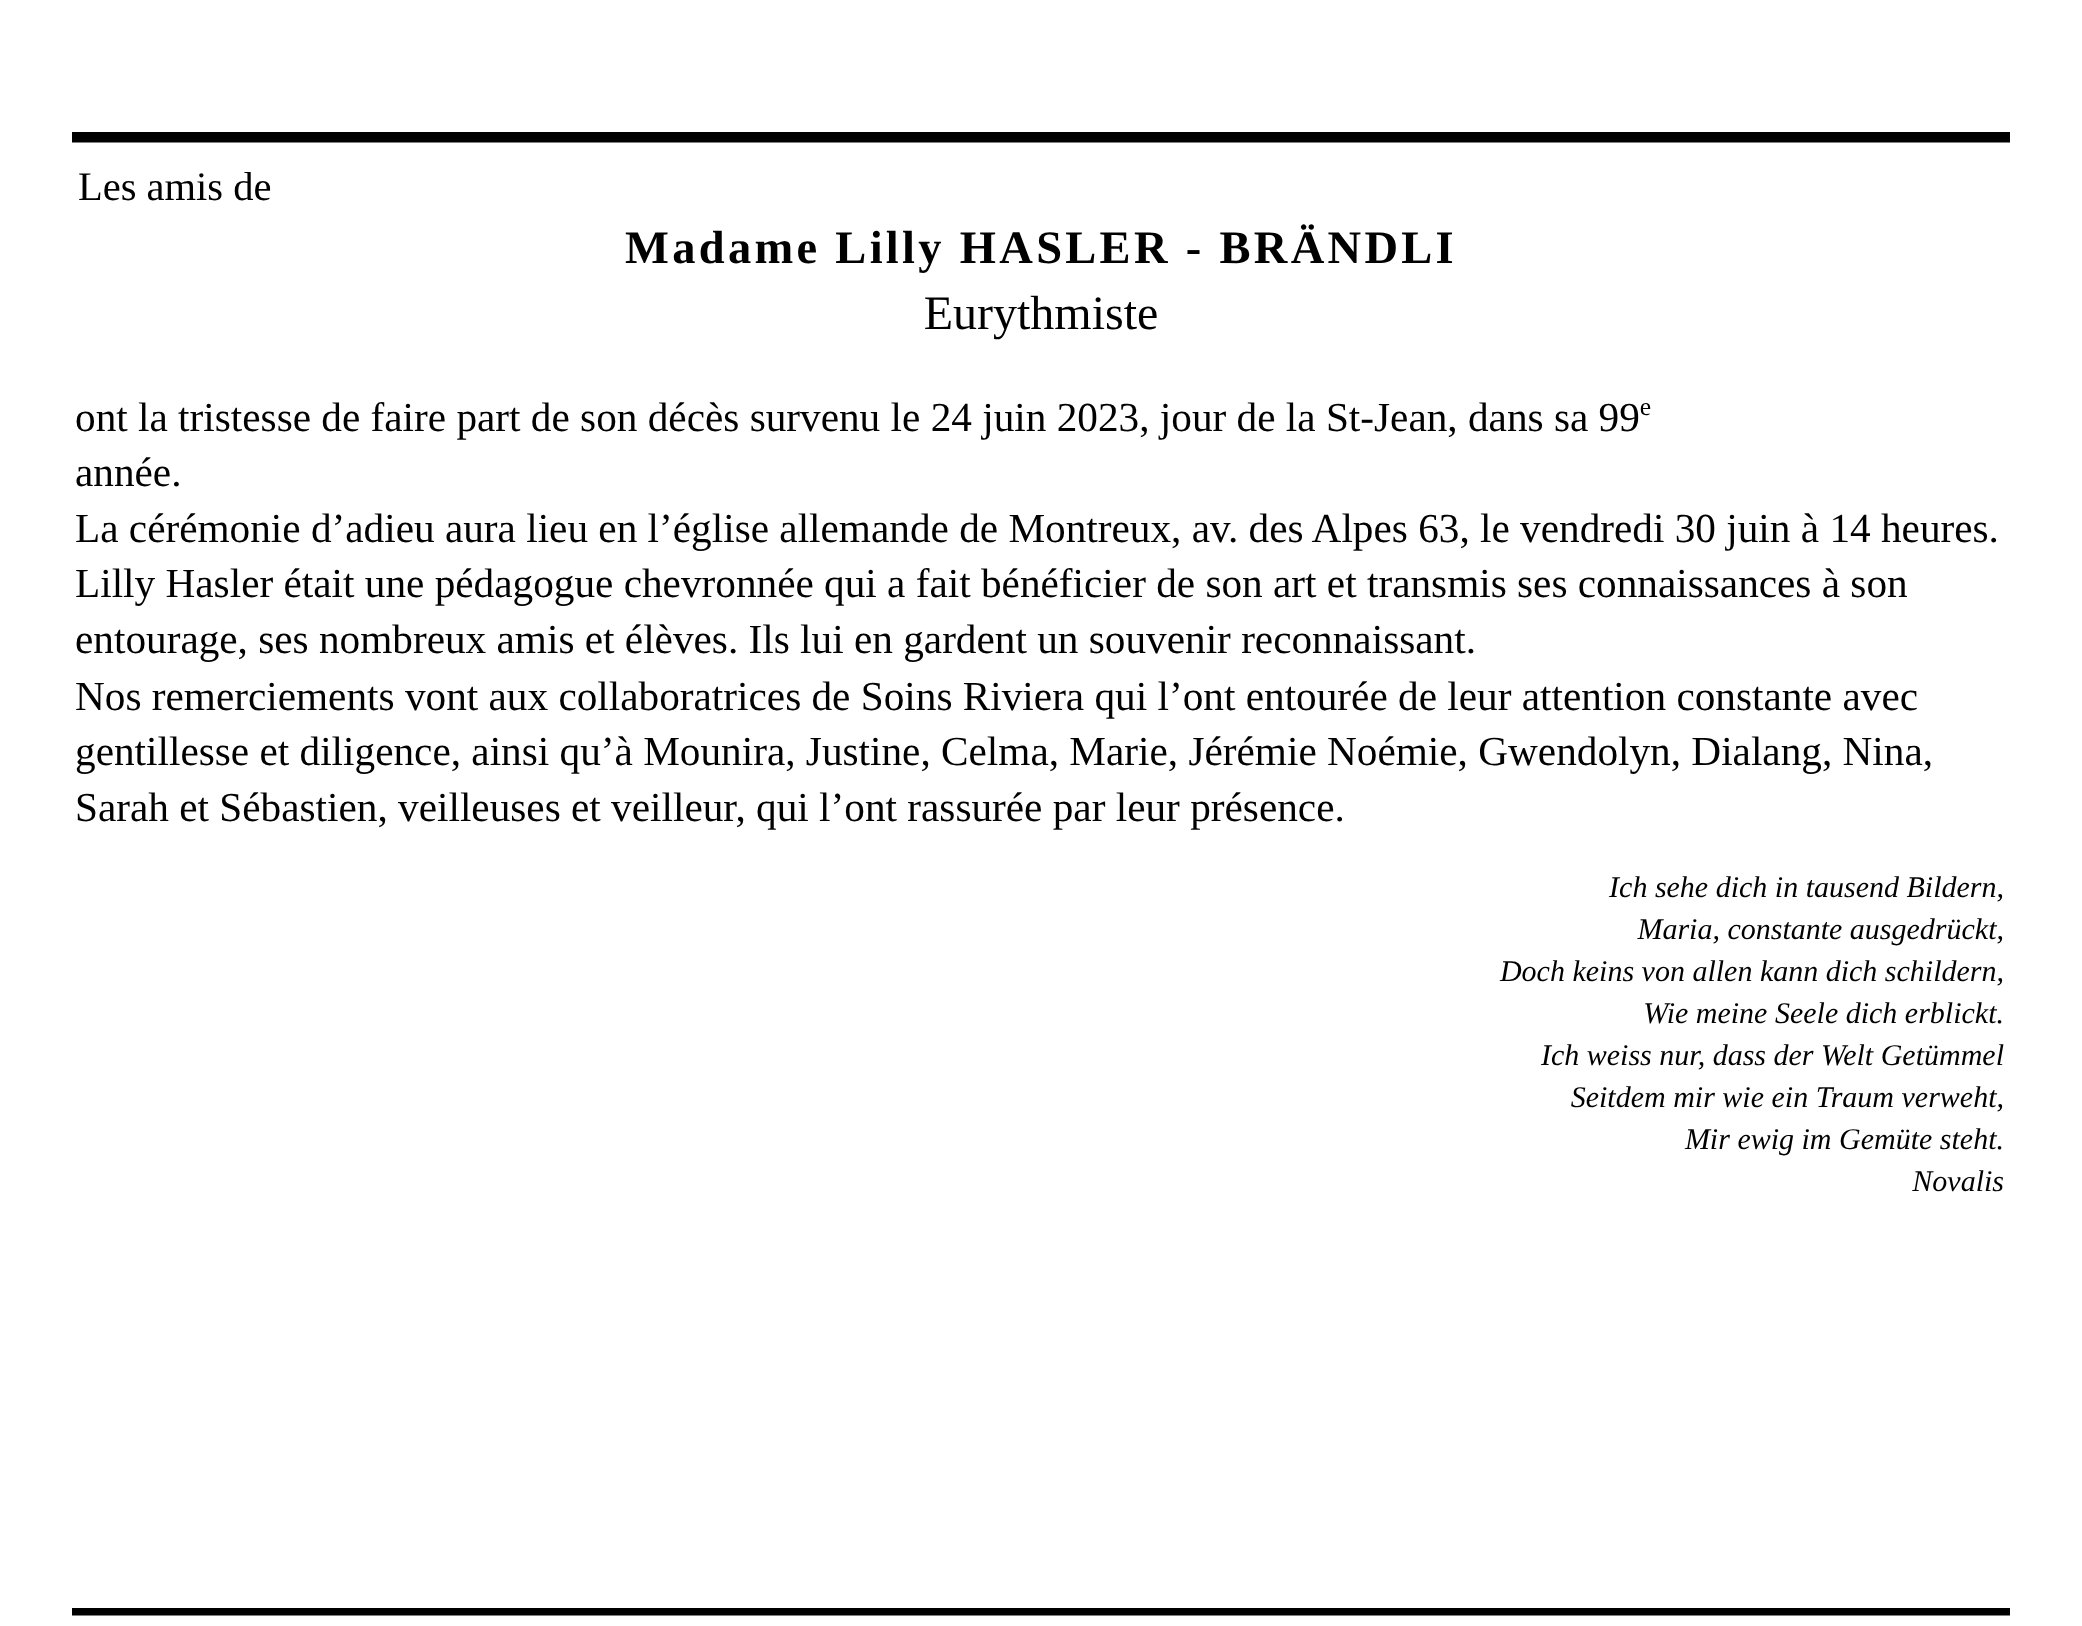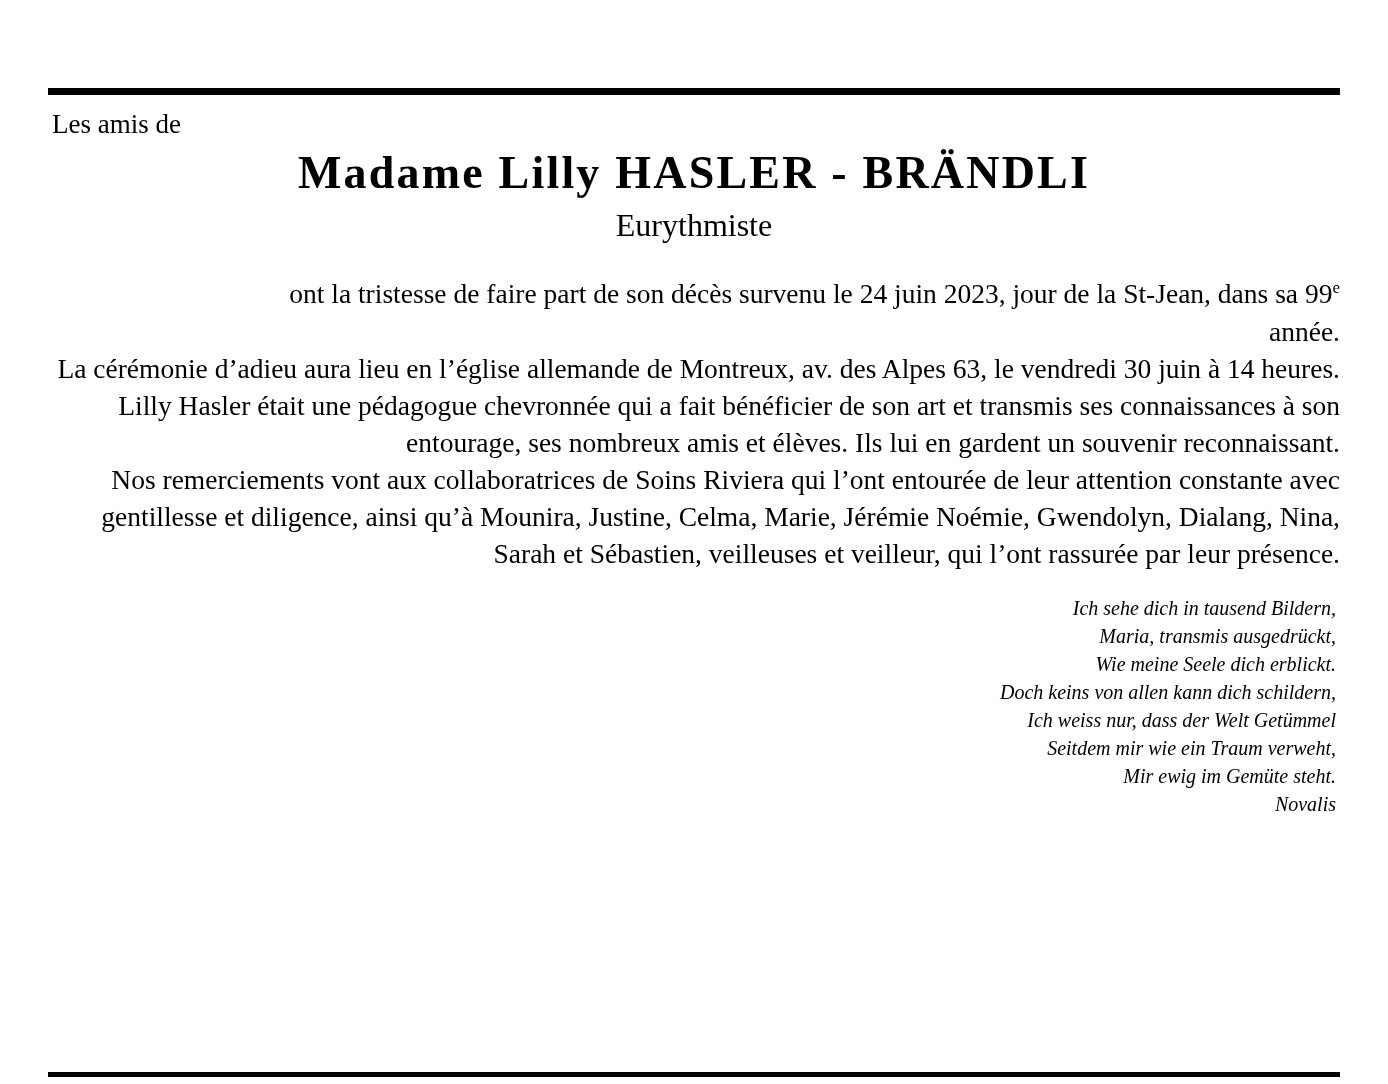--- a/index.html
+++ b/index.html
@@ -39,42 +39,41 @@
     background: #000000;
   }
   .intro {
     font-size: 27px;
     line-height: 1.15;
     margin-top: 14px;
     margin-left: 4px;
   }
   .name {
     text-align: center;
-    font-size: 46px;
+    font-size: 31px;
     font-weight: bold;
     letter-spacing: 2.2px;
     margin-top: 8px;
     line-height: 1.1;
   }
   .role {
     text-align: center;
     font-size: 32px;
     margin-top: 8px;
     line-height: 1.15;
   }
   .body-text {
     font-size: 27.5px;
     line-height: 1.35;
     margin-top: 32px;
     margin-left: 2px;
     text-align: left;
   }
   .body-text p {
     margin: 0;
-    text-align: right;
   }
   .body-text sup {
     font-size: 0.62em;
     vertical-align: super;
     line-height: 0;
   }
   .poem {
     margin-top: 22px;
     text-align: right;
     font-style: italic;
@@ -107,23 +106,23 @@
   <div class="body-text">
     <p><span>ont la tristesse de faire part de son décès survenu le 24 juin 2023, jour de la St-Jean, dans sa 99</span><sup>e</sup></p>
     <p>année.</p>
     <p>La cérémonie d’adieu aura lieu en l’église allemande de Montreux, av. des Alpes 63, le vendredi 30 juin à 14 heures.</p>
     <p>Lilly Hasler était une pédagogue chevronnée qui a fait bénéficier de son art et transmis ses connaissances à son entourage, ses nombreux amis et élèves. Ils lui en gardent un souvenir reconnaissant.</p>
     <p>Nos remerciements vont aux collaboratrices de Soins Riviera qui l’ont entourée de leur attention constante avec gentillesse et diligence, ainsi qu’à Mounira, Justine, Celma, Marie, Jérémie Noémie, Gwendolyn, Dialang, Nina, Sarah et Sébastien, veilleuses et veilleur, qui l’ont rassurée par leur présence.</p>
   </div>
 
   <div class="poem">
     <span class="line">Ich sehe dich in tausend Bildern,</span>
-    <span class="line">Maria, transmis ausgedrückt,</span>
+    <span class="line">Maria, constante ausgedrückt,</span>
+    <span class="line">Doch keins von allen kann dich schildern,</span>
     <span class="line">Wie meine Seele dich erblickt.</span>
-    <span class="line">Doch keins von allen kann dich schildern,</span>
     <span class="line">Ich weiss nur, dass der Welt Getümmel</span>
     <span class="line">Seitdem mir wie ein Traum verweht,</span>
     <span class="line">Mir ewig im Gemüte steht.</span>
     <span class="author">Novalis</span>
   </div>
 
   <div class="rule-bottom"></div>
 
 </div>
 

